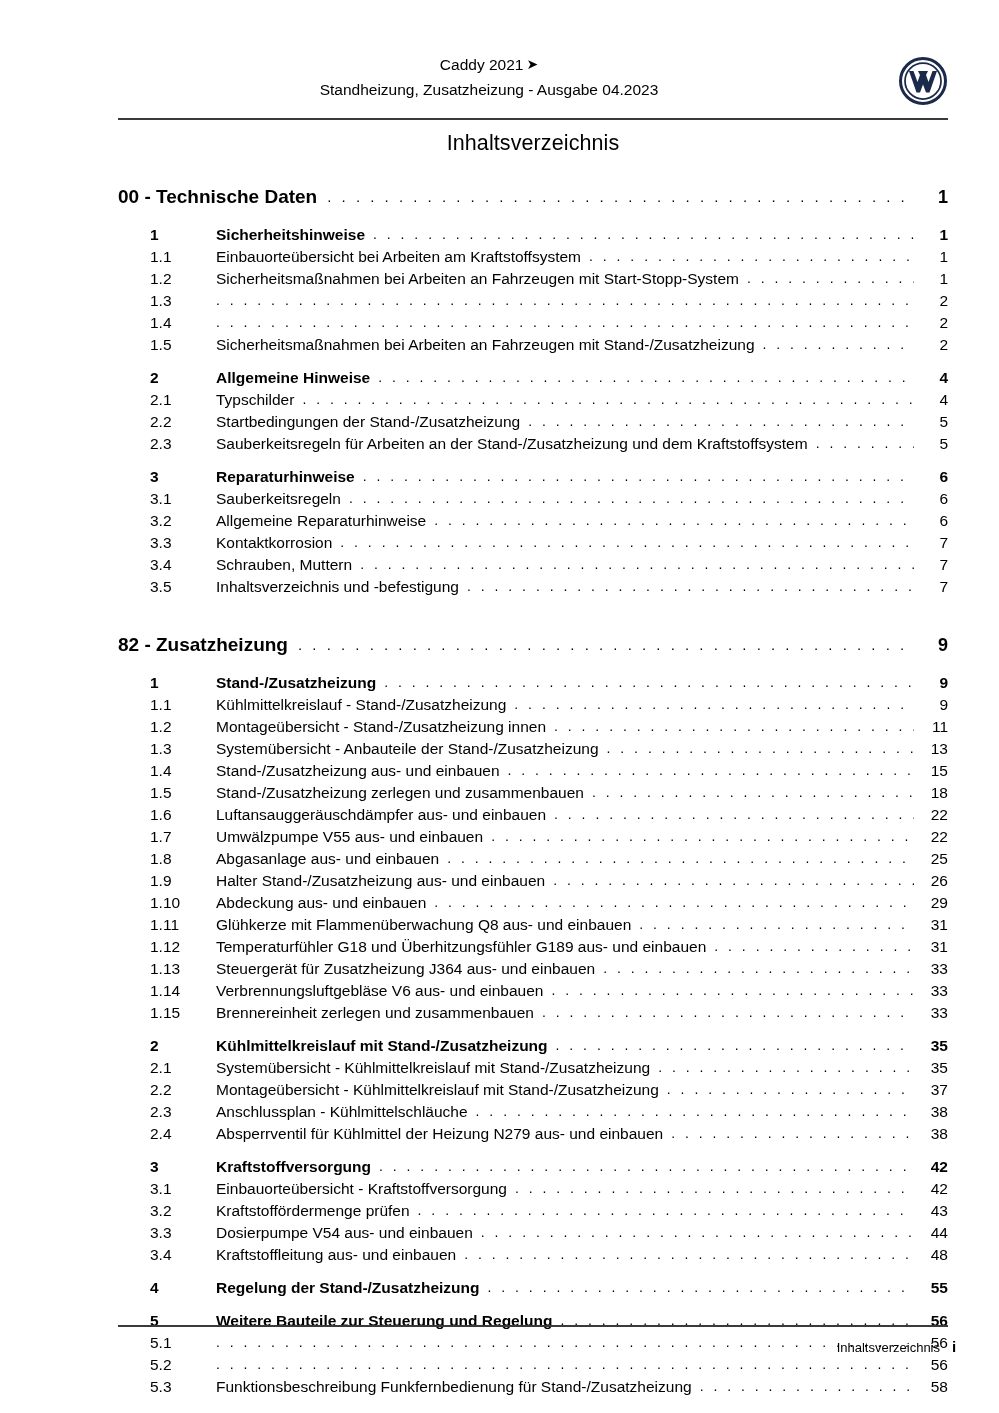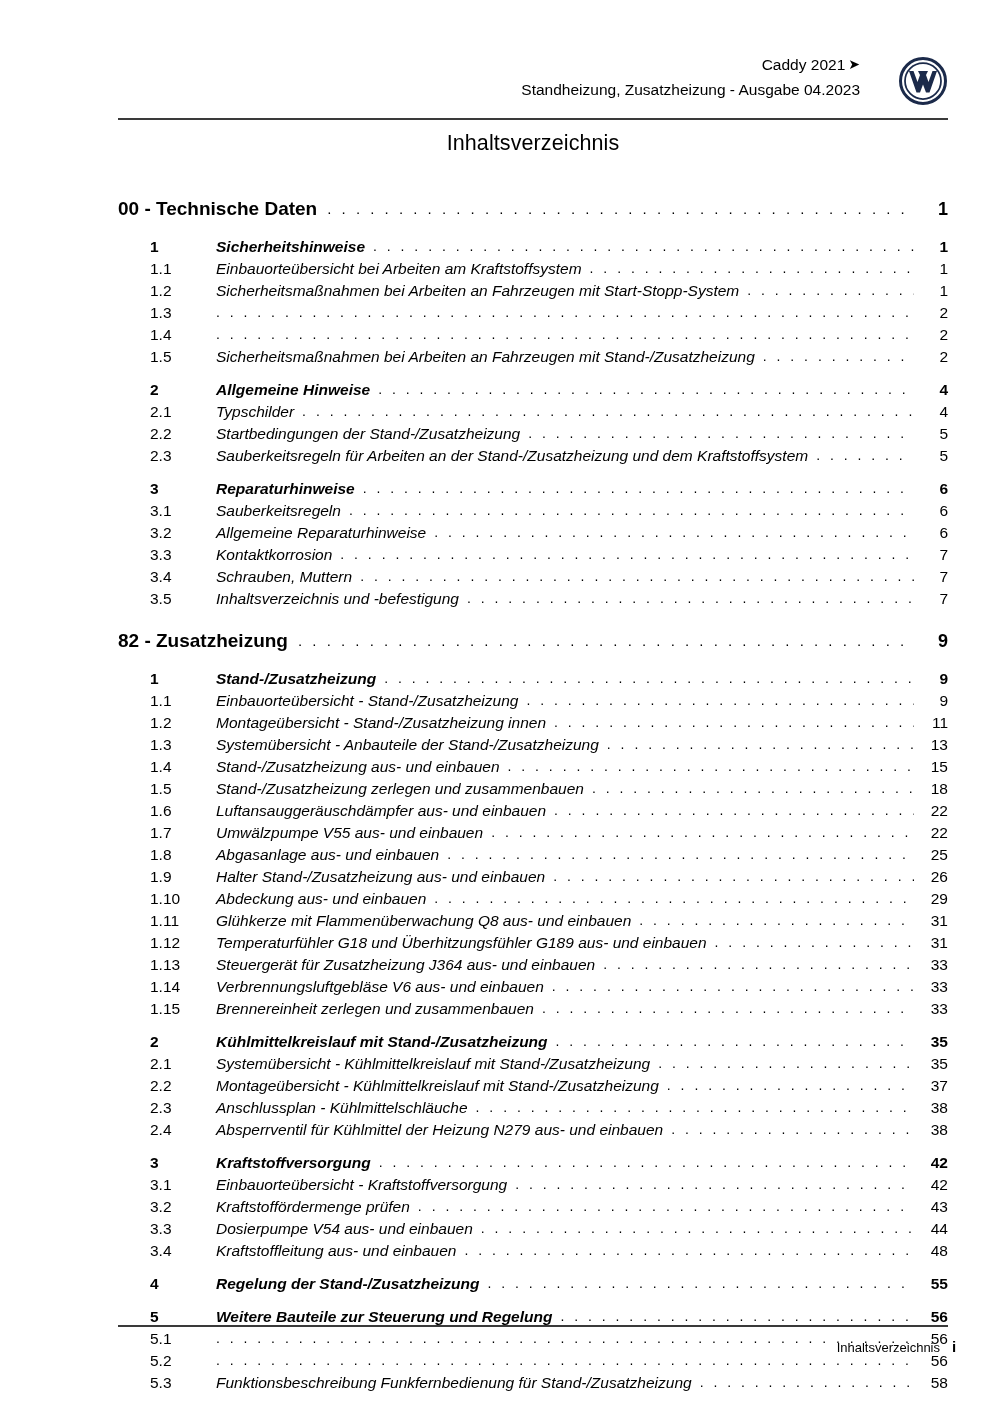--- a/index.html
+++ b/index.html
@@ -17,21 +17,21 @@
   }
 
   
   #header {
     position: absolute;
     left: 118px;
     top: 52px;
     width: 830px;
   }
   .header-lines {
-    text-align: right;
+    text-align: center;
     padding-right: 88px;
     font-size: 15.5px;
     line-height: 25px;
     color: #000;
   }
   .header-line-1 .arrow {
     display: inline-block;
     font-size: 14px;
     line-height: 1;
     transform: translateY(-1px);
@@ -66,24 +66,24 @@
 
   
   #toc {
     position: absolute;
     left: 118px;
     top: 186px;
     width: 830px;
   }
 
   .chapter {
-    margin-top: 12px;
+    margin-top: 0;
   }
   .chapter + .chapter {
-    margin-top: 18px;
+    margin-top: 34px;
   }
 
   
   .chap-row {
     display: flex;
     align-items: baseline;
     font-weight: bold;
     font-size: 19px;
     height: 29px;
   }
@@ -128,21 +128,20 @@
     font-weight: bold;
   }
   .row .num {
     flex: 0 0 66px;
     width: 66px;
     margin-left: 32px;
   }
   .row .title {
     white-space: nowrap;
     padding-right: 8px;
-    font-style: italic;
   }
   .row .leader {
     flex: 1 1 auto;
     overflow: hidden;
     white-space: nowrap;
     font-size: 14px;
     letter-spacing: 3.0px;
     font-weight: normal;
     color: #000;
     position: relative;
@@ -317,21 +316,21 @@
       </div>
       <div class="grp">
         <div class="row lvl1">
           <span class="num">1</span>
           <span class="title">Stand-/Zusatzheizung</span>
           <span class="leader">. . . . . . . . . . . . . . . . . . . . . . . . . . . . . . . . . . . . . . . . . . . . . . . . . . . . . . . . . . . . . . . . . . . . . . . . . . . . . . . . . . . . . . . . . . . . . . . . . . . . . . . . . . . . . . . . . . . . . . . . . . . . . . . . . . . . . . . .</span>
           <span class="pnum">9</span>
         </div>
         <div class="row lvl2">
           <span class="num">1.1</span>
-          <span class="title">Einbauorteübersicht - Stand-/Zusatzheizung</span>
+          <span class="title">Kühlmittelkreislauf - Stand-/Zusatzheizung</span>
           <span class="leader">. . . . . . . . . . . . . . . . . . . . . . . . . . . . . . . . . . . . . . . . . . . . . . . . . . . . . . . . . . . . . . . . . . . . . . . . . . . . . . . . . . . . . . . . . . . . . . . . . . . . . . . . . . . . . . . . . . . . . . . . . . . . . . . . . . . . . . . .</span>
           <span class="pnum">9</span>
         </div>
         <div class="row lvl2">
           <span class="num">1.2</span>
           <span class="title">Montageübersicht - Stand-/Zusatzheizung innen</span>
           <span class="leader">. . . . . . . . . . . . . . . . . . . . . . . . . . . . . . . . . . . . . . . . . . . . . . . . . . . . . . . . . . . . . . . . . . . . . . . . . . . . . . . . . . . . . . . . . . . . . . . . . . . . . . . . . . . . . . . . . . . . . . . . . . . . . . . . . . . . . . . .</span>
           <span class="pnum">11</span>
         </div>
         <div class="row lvl2">

